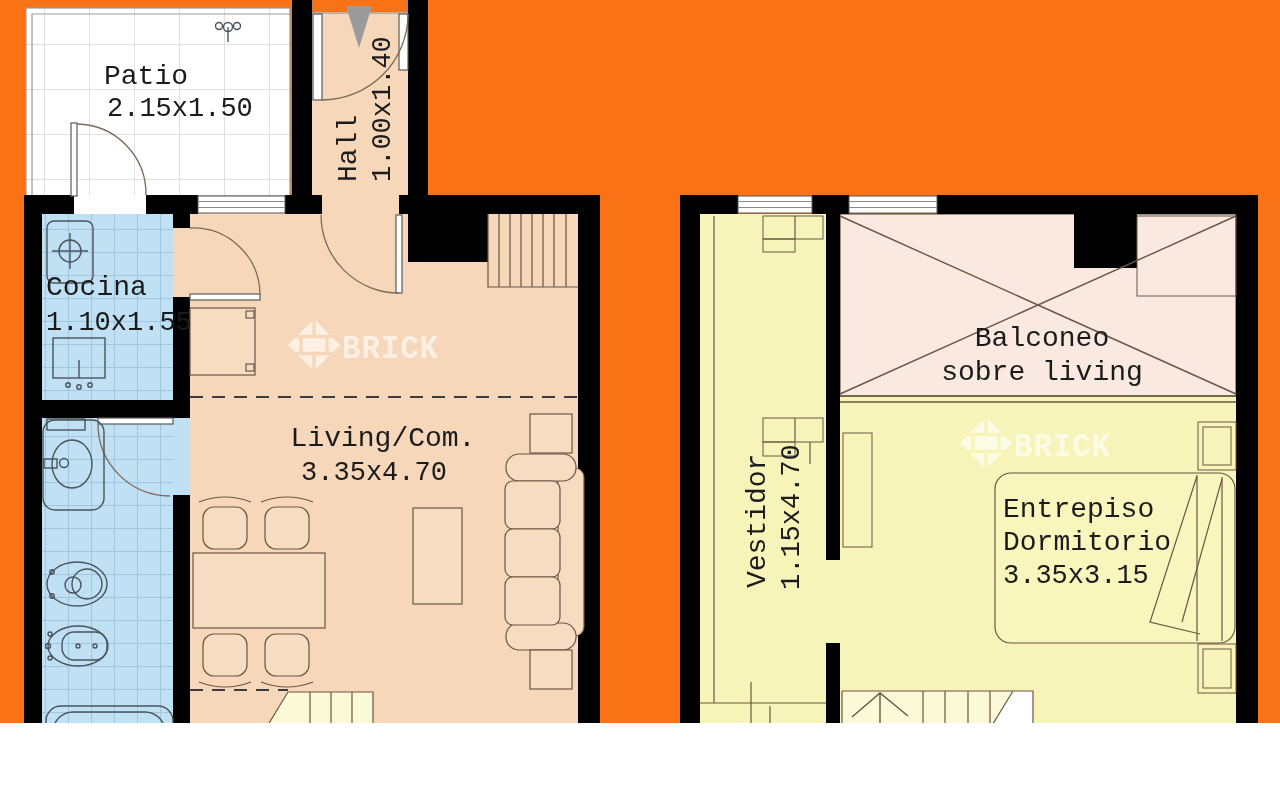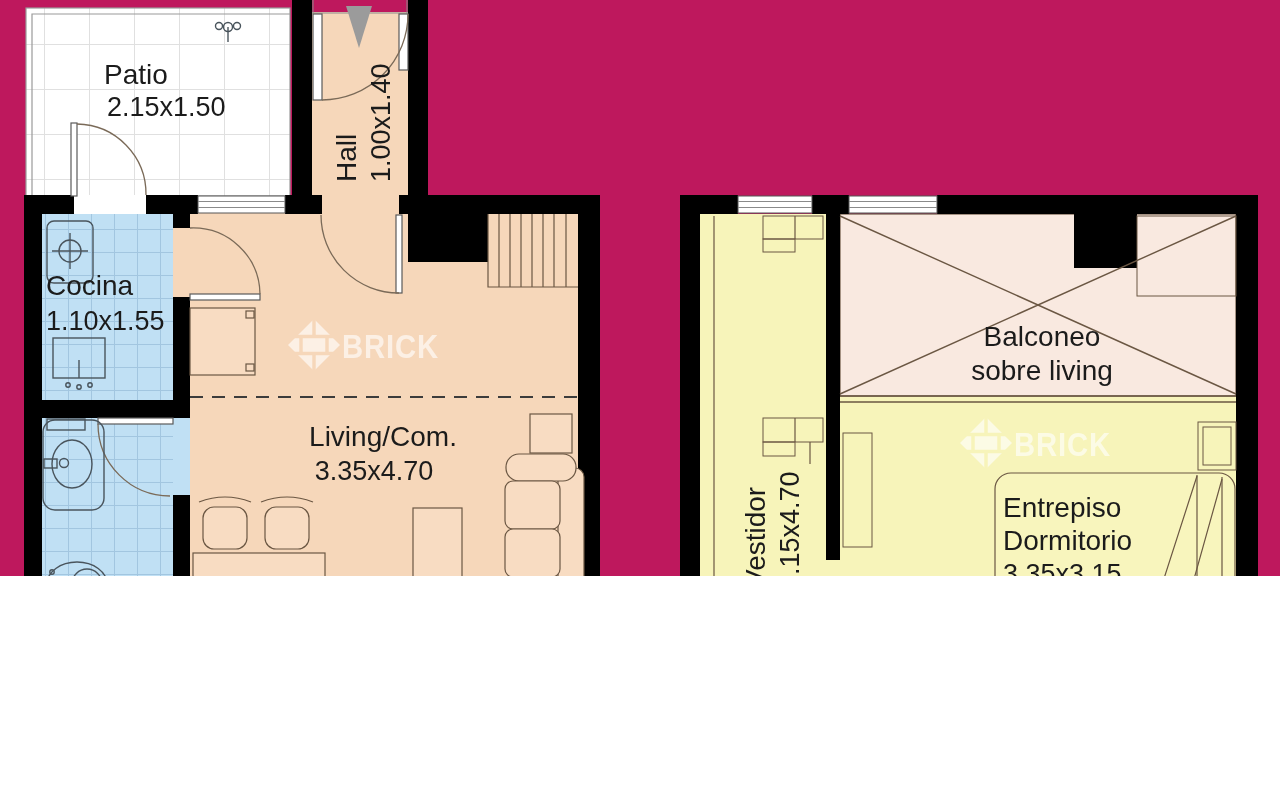--- a/index.html
+++ b/index.html
@@ -1,21 +1,21 @@
 <!DOCTYPE html>
 <html style="--wall: #000000; --floor-warm: #f6d7ba; --floor-wet: #c0e0f4; --floor-upper: #f7f4ba; --void-pink: #f9e9e0; --stair-pale: #fbf9d8; --text: #1b1b1b; --line: #6b5743; --arrow: #9b9b9b;"><head>
 <meta charset="utf-8">
 <style>
   :root{
     --wall:#000000; --floor-warm:#f6d7ba; --floor-wet:#c0e0f4; --floor-upper:#f7f4ba;
     --void-pink:#f9e9e0; --stair-pale:#fbf9d8; --text:#1b1b1b; --line:#6b5743; --arrow:#9b9b9b;
   }
   html,body{margin:0;padding:0;background:#ffffff;}
-  .stage{position:relative;width:1280px;height:576px;background:#be185d;overflow:hidden;
-         font-family:Liberation Sans, sans-serif;}
+  .stage{position:relative;width:1280px;height:723px;background:#f97316;overflow:hidden;
+         font-family:Liberation Mono, monospace;}
   svg{display:block;}
   .wall{fill:var(--wall,#000);}
   .floor-warm{fill:var(--floor-warm,#f6d7ba);}
   .floor-upper{fill:var(--floor-upper,#f7f4ba);}
   .void-pink{fill:var(--void-pink,#f9e9e0);}
   .stair-pale{fill:var(--stair-pale,#fbf9d8);}
   .white{fill:#ffffff;}
   .outl{stroke:#6b5743;stroke-width:1;fill:none;}
   .ln{stroke:var(--line,#6b5743);stroke-width:1.2;fill:none;}
   .ln2{stroke:var(--line,#6b5743);stroke-width:1.4;fill:none;}

